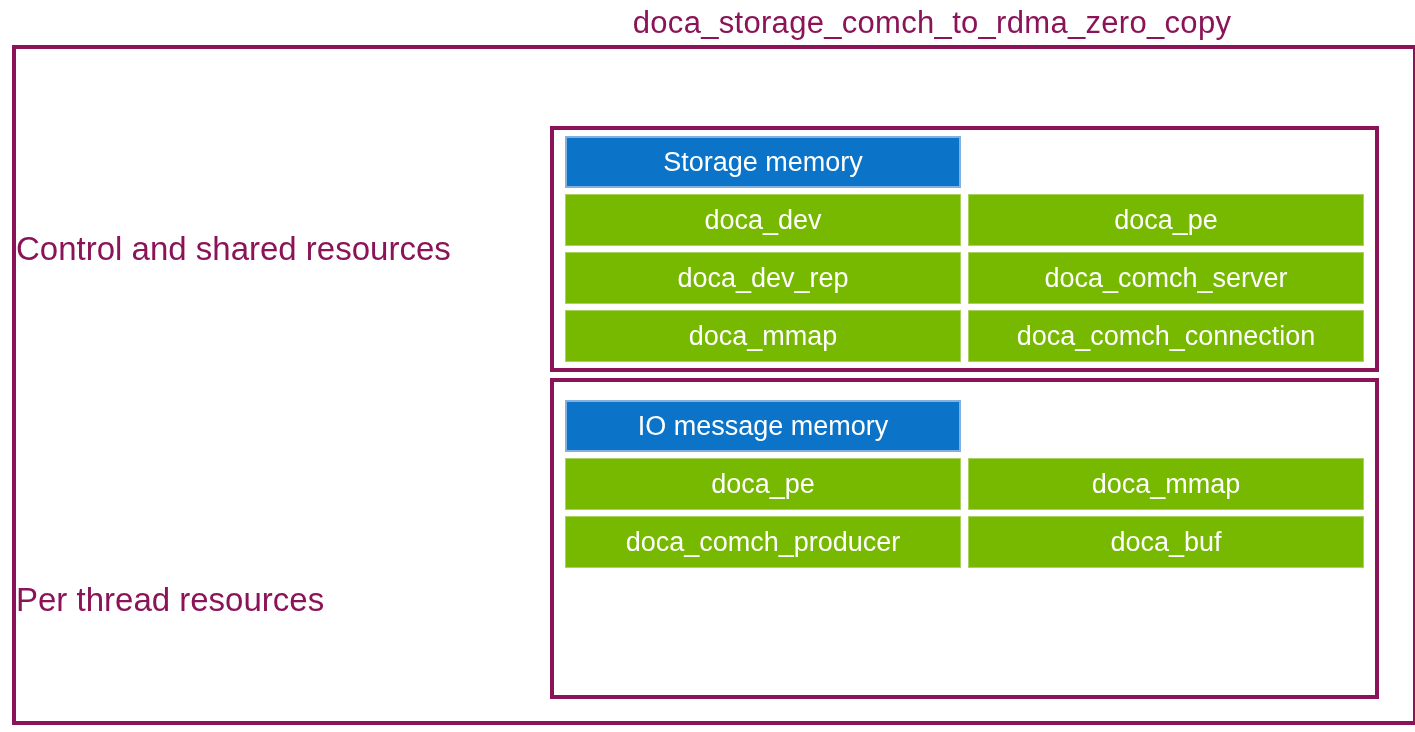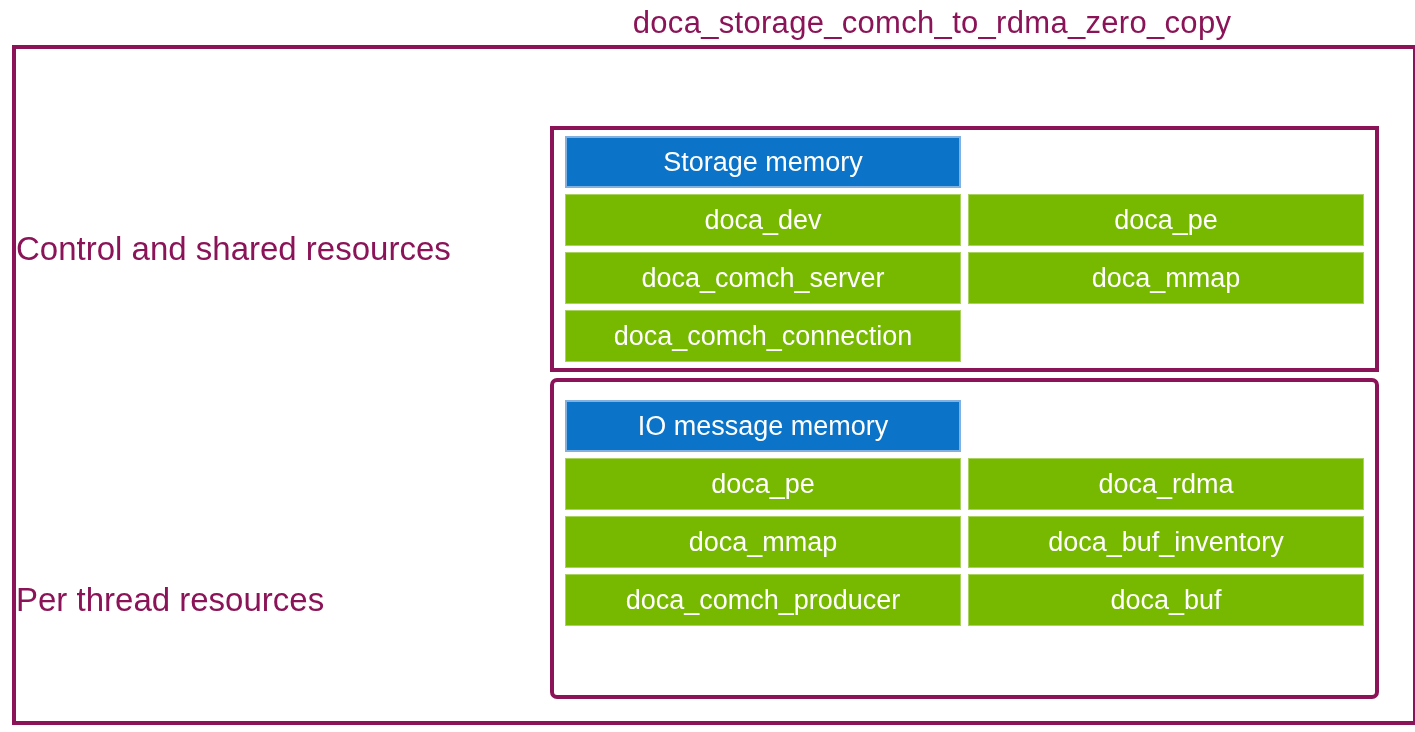--- a/index.html
+++ b/index.html
@@ -41,21 +41,21 @@
 
   .inner {
     position: absolute; left: 534px; width: 829px;
     border: 4px solid var(--magenta);
     background: var(--background);
     display: grid;
     grid-template-columns: 1fr 1fr;
     column-gap: 7px; row-gap: 6px;
   }
   .box1 { top: 77px;  height: 246px; padding: 6px 11px;        grid-template-rows: repeat(4, 52px); }
-  .box2 { top: 329px; height: 321px; padding: 18px 11px 11px;  grid-template-rows: repeat(5, 52px); border-radius: 7px; }
+  .box2 { top: 329px; height: 321px; padding: 18px 11px 11px;  grid-template-rows: repeat(5, 52px); }
 
   .cell {
     display: flex; align-items: center; justify-content: center;
     font-size: 27px; color: var(--cell_text); white-space: nowrap;
   }
   .hdr   { background: var(--blue);  border: 2px solid #82b1e0; }
   .g     { background: var(--green); border: 1px solid #a9d25f; }
   .blank { background: transparent; }
 </style>
 </head>
@@ -70,35 +70,34 @@
     <div class="side-label label-control">Control and shared resources</div>
     <div class="side-label label-thread">Per thread resources</div>
 
     <div class="inner box1">
       <div class="cell hdr">Storage memory</div>
       <div class="cell blank"></div>
 
       <div class="cell g">doca_dev</div>
       <div class="cell g">doca_pe</div>
 
+      <div class="cell g">doca_dev_rep</div>
       <div class="cell g">doca_comch_server</div>
 
       <div class="cell g">doca_mmap</div>
       <div class="cell g">doca_comch_connection</div>
     </div>
 
     <div class="inner box2">
       <div class="cell hdr">IO message memory</div>
       <div class="cell blank"></div>
 
       <div class="cell g">doca_pe</div>
-      <div class="cell g">doca_rdma</div>
 
       <div class="cell g">doca_mmap</div>
 
-      <div class="cell g">doca_buf_inventory</div>
 
       <div class="cell g">doca_comch_producer</div>
       <div class="cell g">doca_buf</div>
     </div>
 
   </div>
 </div>
 
 </body></html>

